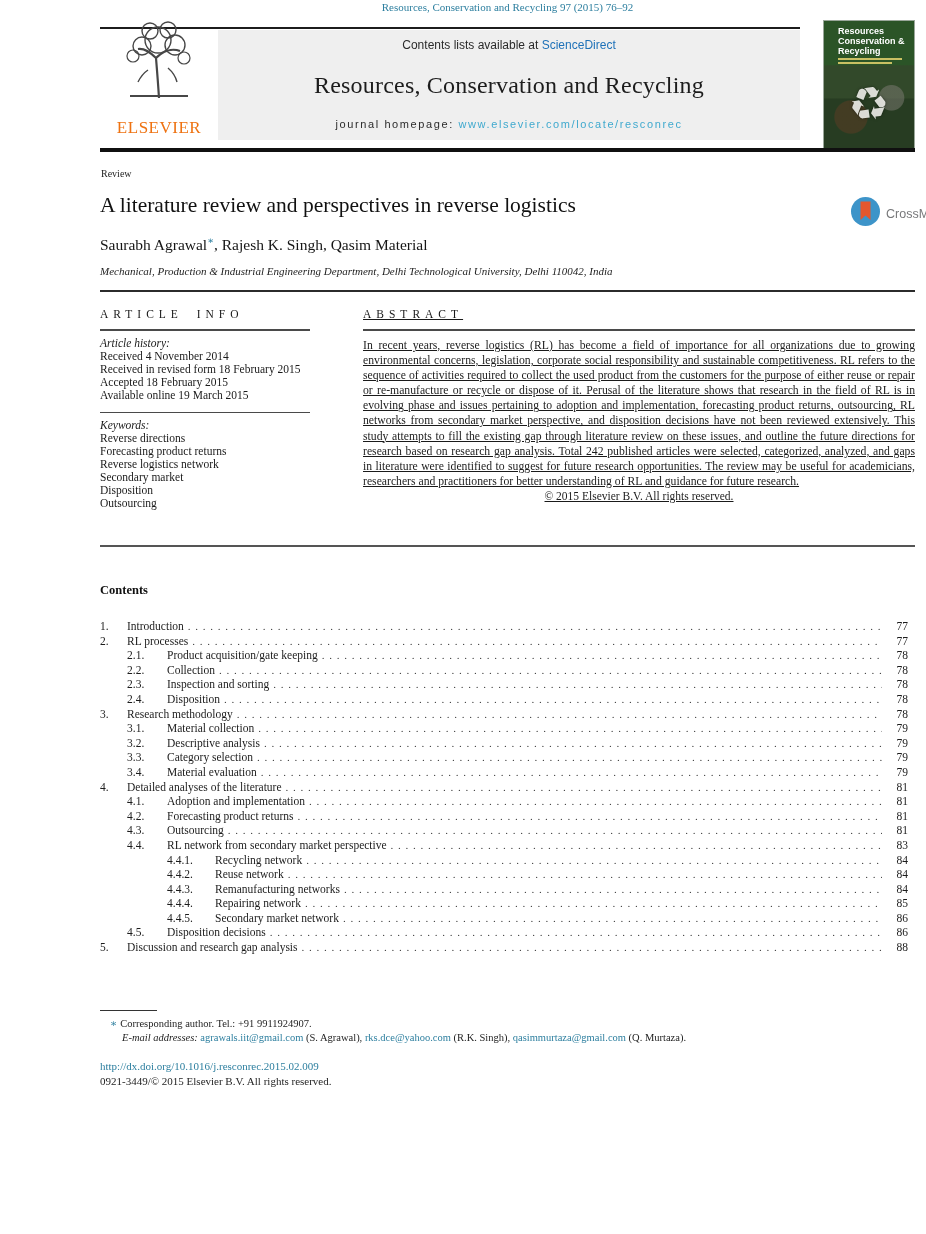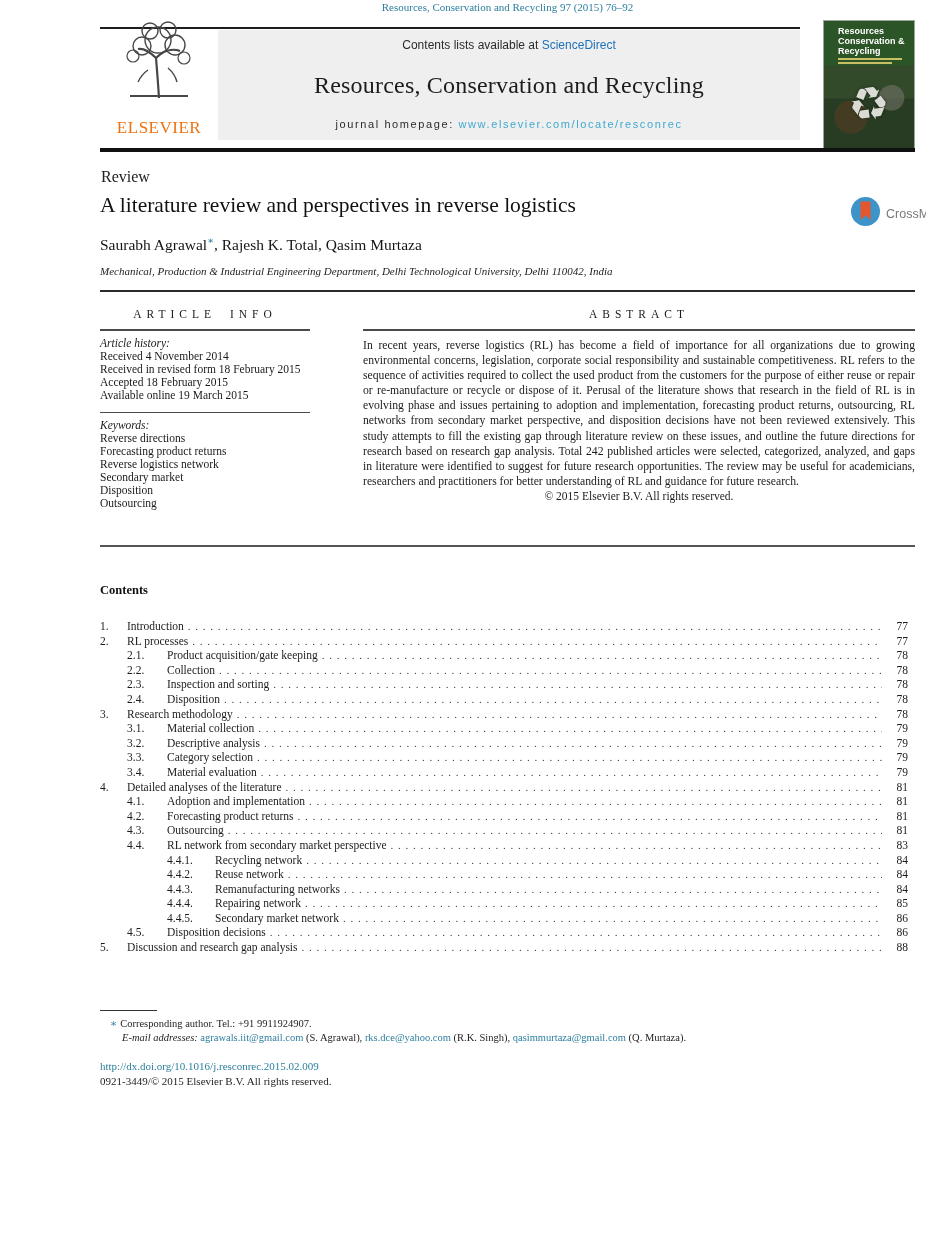--- a/index.html
+++ b/index.html
@@ -33,36 +33,36 @@
       linear-gradient(180deg, #2b5427 0 34%, #32492a 35% 60%, #273c22 61% 100%);
     border:1px solid #9aa79a; padding:5px 4px 0 14px; overflow:hidden; }
   .cover-title { font-family:"Liberation Sans","DejaVu Sans",sans-serif; font-weight:bold; color:#ffffff; font-size:9px; line-height:10px; }
   .cover-sub { width:64px; height:2px; background:rgba(255,228,120,.75); margin-top:2px; }
   .cover-recycle { position:absolute; left:24px; top:56px; font-size:46px; color:rgba(245,245,240,.88);
     text-shadow:0 0 3px rgba(0,0,0,.5); transform:rotate(-8deg); }
 
   .thickrule { position:absolute; top:148px; left:100px; width:815px; height:4px; background:#101010; }
 
   
-  .review-label { position:absolute; top:168px; left:101px; font-size:16px; color:#222; }
+  .review-label { position:absolute; top:168px; left:101px; font-size:10px; color:#222; }
   .paper-title { position:absolute; top:193px; left:100px; width:700px; font-size:21.5px; color:#111; }
   .authors { position:absolute; top:235px; left:100px; font-size:15.5px; color:#151515; }
   .authors sup { font-size:10px; color:#2d7f9f; }
   .affiliation { position:absolute; top:265px; left:100px; font-style:italic; font-size:11px; color:#222; }
   .affilrule { position:absolute; top:290px; left:100px; width:815px; height:1.5px; background:#2b2b2b; }
 
   
   .crossmark { position:absolute; top:196px; left:850px; display:flex; align-items:center; gap:5px; }
   .crossmark-label { font-family:"Liberation Sans","DejaVu Sans",sans-serif; font-size:12.5px; color:#77787a; }
 
   
   .cols { position:absolute; top:308px; left:100px; width:815px; display:flex; }
   .col-left { width:210px; }
-  .col-right { width:552px; margin-left:53px; }
-  .sc-heading { font-size:11.5px; letter-spacing:5px; word-spacing:6px; color:#1a1a1a; padding-bottom:9px;text-align:center; }
+  .col-right { width:552px; margin-left:53px;text-decoration:underline; }
+  .sc-heading { font-size:11.5px; letter-spacing:5px; word-spacing:6px; color:#1a1a1a; padding-bottom:9px; }
   .col-rule { border-top:2px solid #4a4a4a; }
   .col-rule-thin { border-top:1.5px solid #4a4a4a; }
   .info-section { padding:6px 0 10px 0; font-size:11.5px; line-height:13px; }
   .info-label { font-style:italic; }
   .abstract-body { padding-top:7px; font-size:11.7px; line-height:15.1px; text-align:justify; color:#1c1c1c; }
   .abstract-copyright { text-align:center; font-size:11.5px; padding-top:1px; color:#1c1c1c; }
 
   .midrule { position:absolute; top:545px; left:100px; width:815px; height:2px; background:#555; }
 
   
@@ -150,21 +150,21 @@
     <span>
       <svg width="31" height="31" viewBox="0 0 31 31">
         <circle cx="15.5" cy="15.5" r="14.5" fill="#3d94c9"></circle>
         <path d="M10.5 5.5 h10 v18.5 l-5-4.4 -5 4.4 z" fill="#e4572e"></path>
       </svg>
     </span>
     <span class="crossmark-label">CrossMark</span>
   </div>
 
   <div class="authors">
-    <span>Saurabh Agrawal</span><sup>∗</sup><span>, Rajesh K. Total, Qasim Murtaza</span>
+    <span>Saurabh Agrawal</span><sup>∗</sup><span>, Rajesh K. Singh, Qasim Material</span>
   </div>
   <div class="affiliation">Mechanical, Production &amp; Industrial Engineering Department, Delhi Technological University, Delhi 110042, India</div>
   <div class="affilrule"></div>
 
   <div class="cols">
     <div class="col-left">
       <div class="sc-heading">ARTICLE INFO</div>
       <div class="col-rule info-section">
         <div class="info-label">Article history:</div>
         <div>

